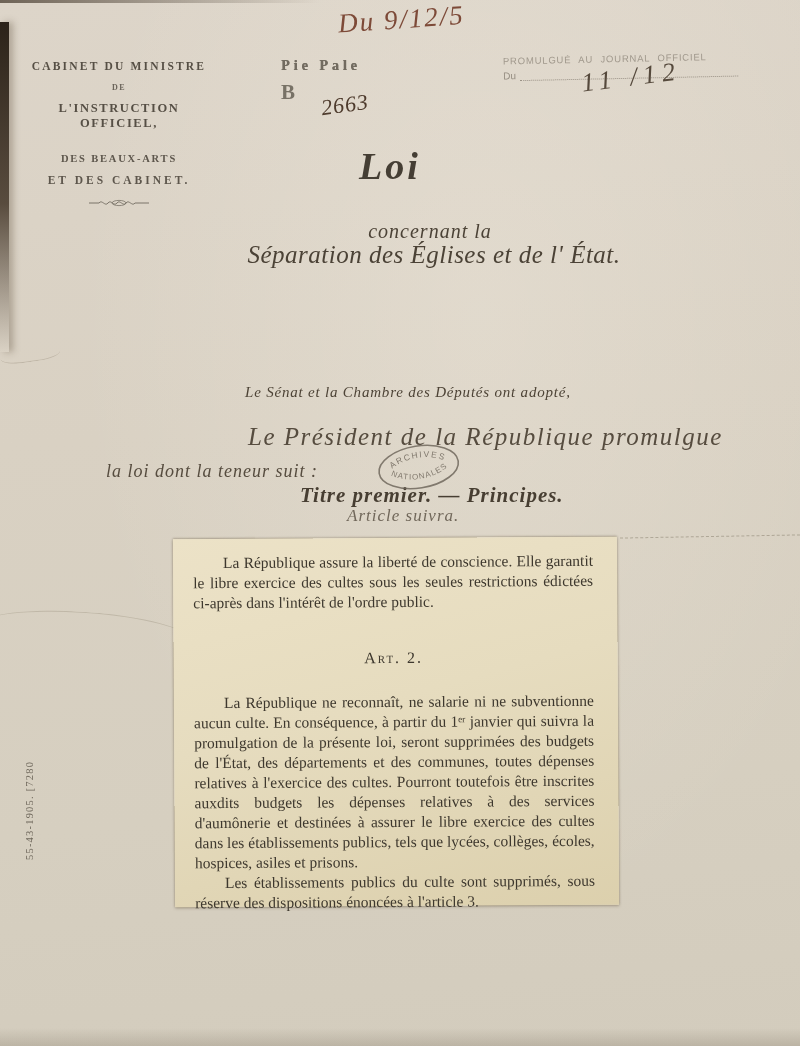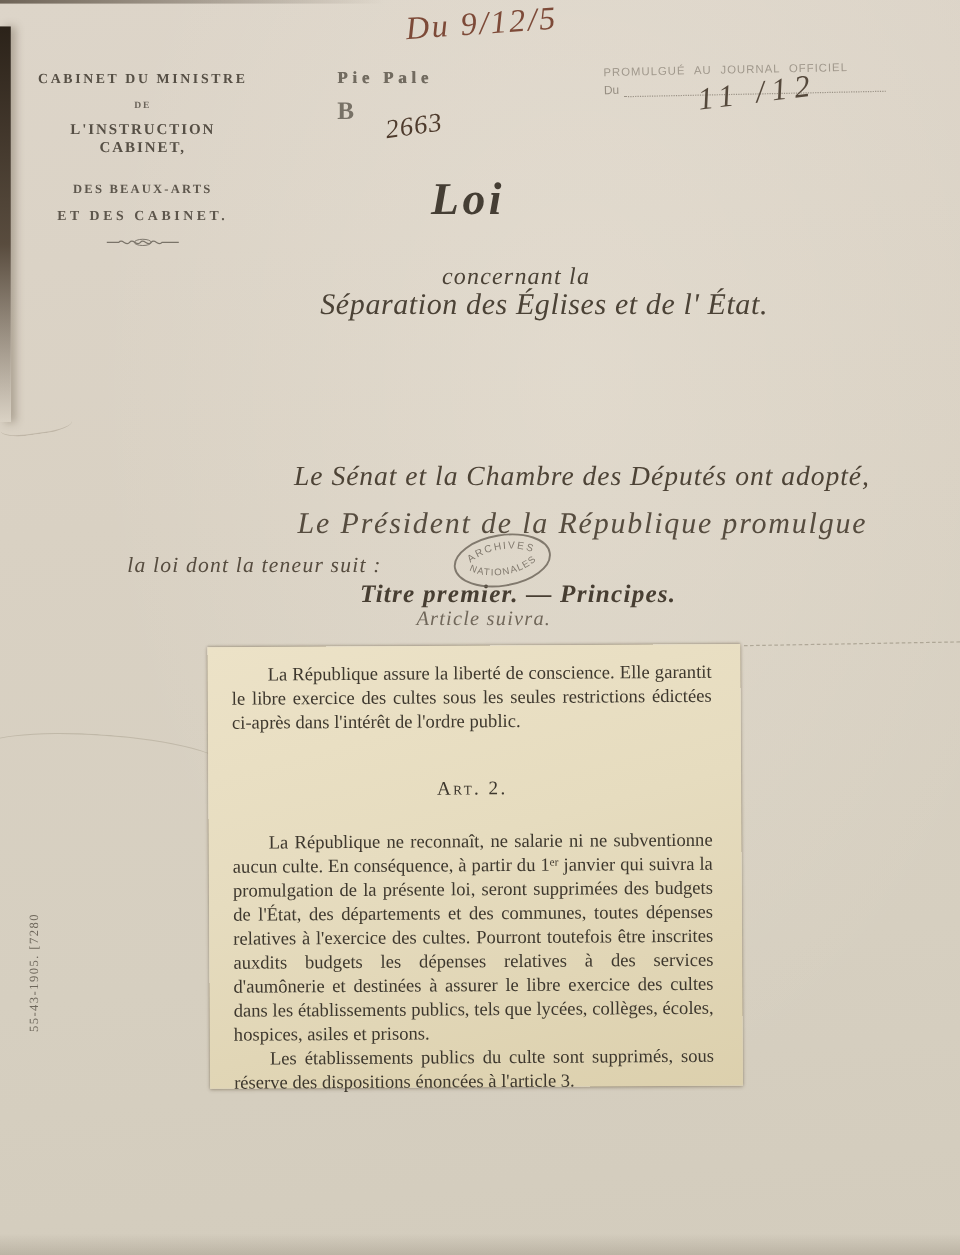--- a/index.html
+++ b/index.html
@@ -70,26 +70,26 @@
   .title-loi{
     position:absolute;left:250px;top:144px;width:280px;text-align:center;
     font-style:italic;font-weight:bold;font-size:38px;color:#453e34;
     letter-spacing:3px;
   }
   .title-l2{
     position:absolute;left:330px;top:220px;width:200px;text-align:center;
     font-style:italic;font-size:20px;color:#4b4236;letter-spacing:1px;
   }
   .title-l3{
-    position:absolute;left:228px;top:241px;width:412px;text-align:right;
+    position:absolute;left:228px;top:241px;width:412px;text-align:center;
     font-style:italic;font-size:25px;color:#4b4236;letter-spacing:.5px;white-space:nowrap;
   }
   
   .hw{font-style:italic;color:#4d4336;white-space:nowrap;}
-  .pre1{position:absolute;left:245px;top:384px;font-size:23px;letter-spacing:.8px;}
+  .pre1{position:absolute;left:245px;top:384px;font-size:15px;letter-spacing:.8px;}
   .pre2{position:absolute;left:248px;top:423px;font-size:25px;letter-spacing:1.5px;color:#564c3f;}
   .pre3{position:absolute;left:106px;top:461px;font-size:18px;letter-spacing:1px;color:#564c3f;}
   .pre4{position:absolute;left:300px;top:483px;font-size:21px;font-weight:bold;letter-spacing:1px;color:#473e32;}
   .pre5{position:absolute;left:347px;top:506px;font-size:17px;letter-spacing:1px;opacity:.75;}
   
   .arch-stamp{position:absolute;left:376px;top:442px;transform:rotate(-9deg);opacity:.8;}
   
   .slip{
     position:absolute;left:174px;top:538px;width:444px;height:368px;
     background:linear-gradient(165deg,#ece2c7 0%, #e6dcbf 45%, #dcd0ad 100%);
@@ -133,21 +133,21 @@
   <div class="edge-left"></div>
   <div class="edge-top"></div>
   <div class="vignette-bottom"></div>
   <div class="crease1"></div>
   <div class="crease2"></div>
   <div class="crease3"></div>
 
   <div class="letterhead">
     <div class="lh1">CABINET DU MINISTRE</div>
     <div class="lh2">DE</div>
-    <div class="lh3">L'INSTRUCTION CABINET,</div>
+    <div class="lh3">L'INSTRUCTION OFFICIEL,</div>
     <div class="lh4">DES BEAUX-ARTS</div>
     <div class="lh5">ET DES CABINET.</div>
     <div class="flourish">
       <svg width="64" height="10" viewBox="0 0 64 10">
         <path d="M2 5 h10 c3 -4 6 4 9 0 c3 -4 6 4 9 0 c3 -4 6 4 9 0 c3 -4 6 4 9 0 h14" fill="none" stroke="#5a544a" stroke-width="1"></path>
         <ellipse cx="32" cy="5" rx="7" ry="2.6" fill="none" stroke="#5a544a" stroke-width="0.8"></ellipse>
       </svg>
     </div>
   </div>
 

